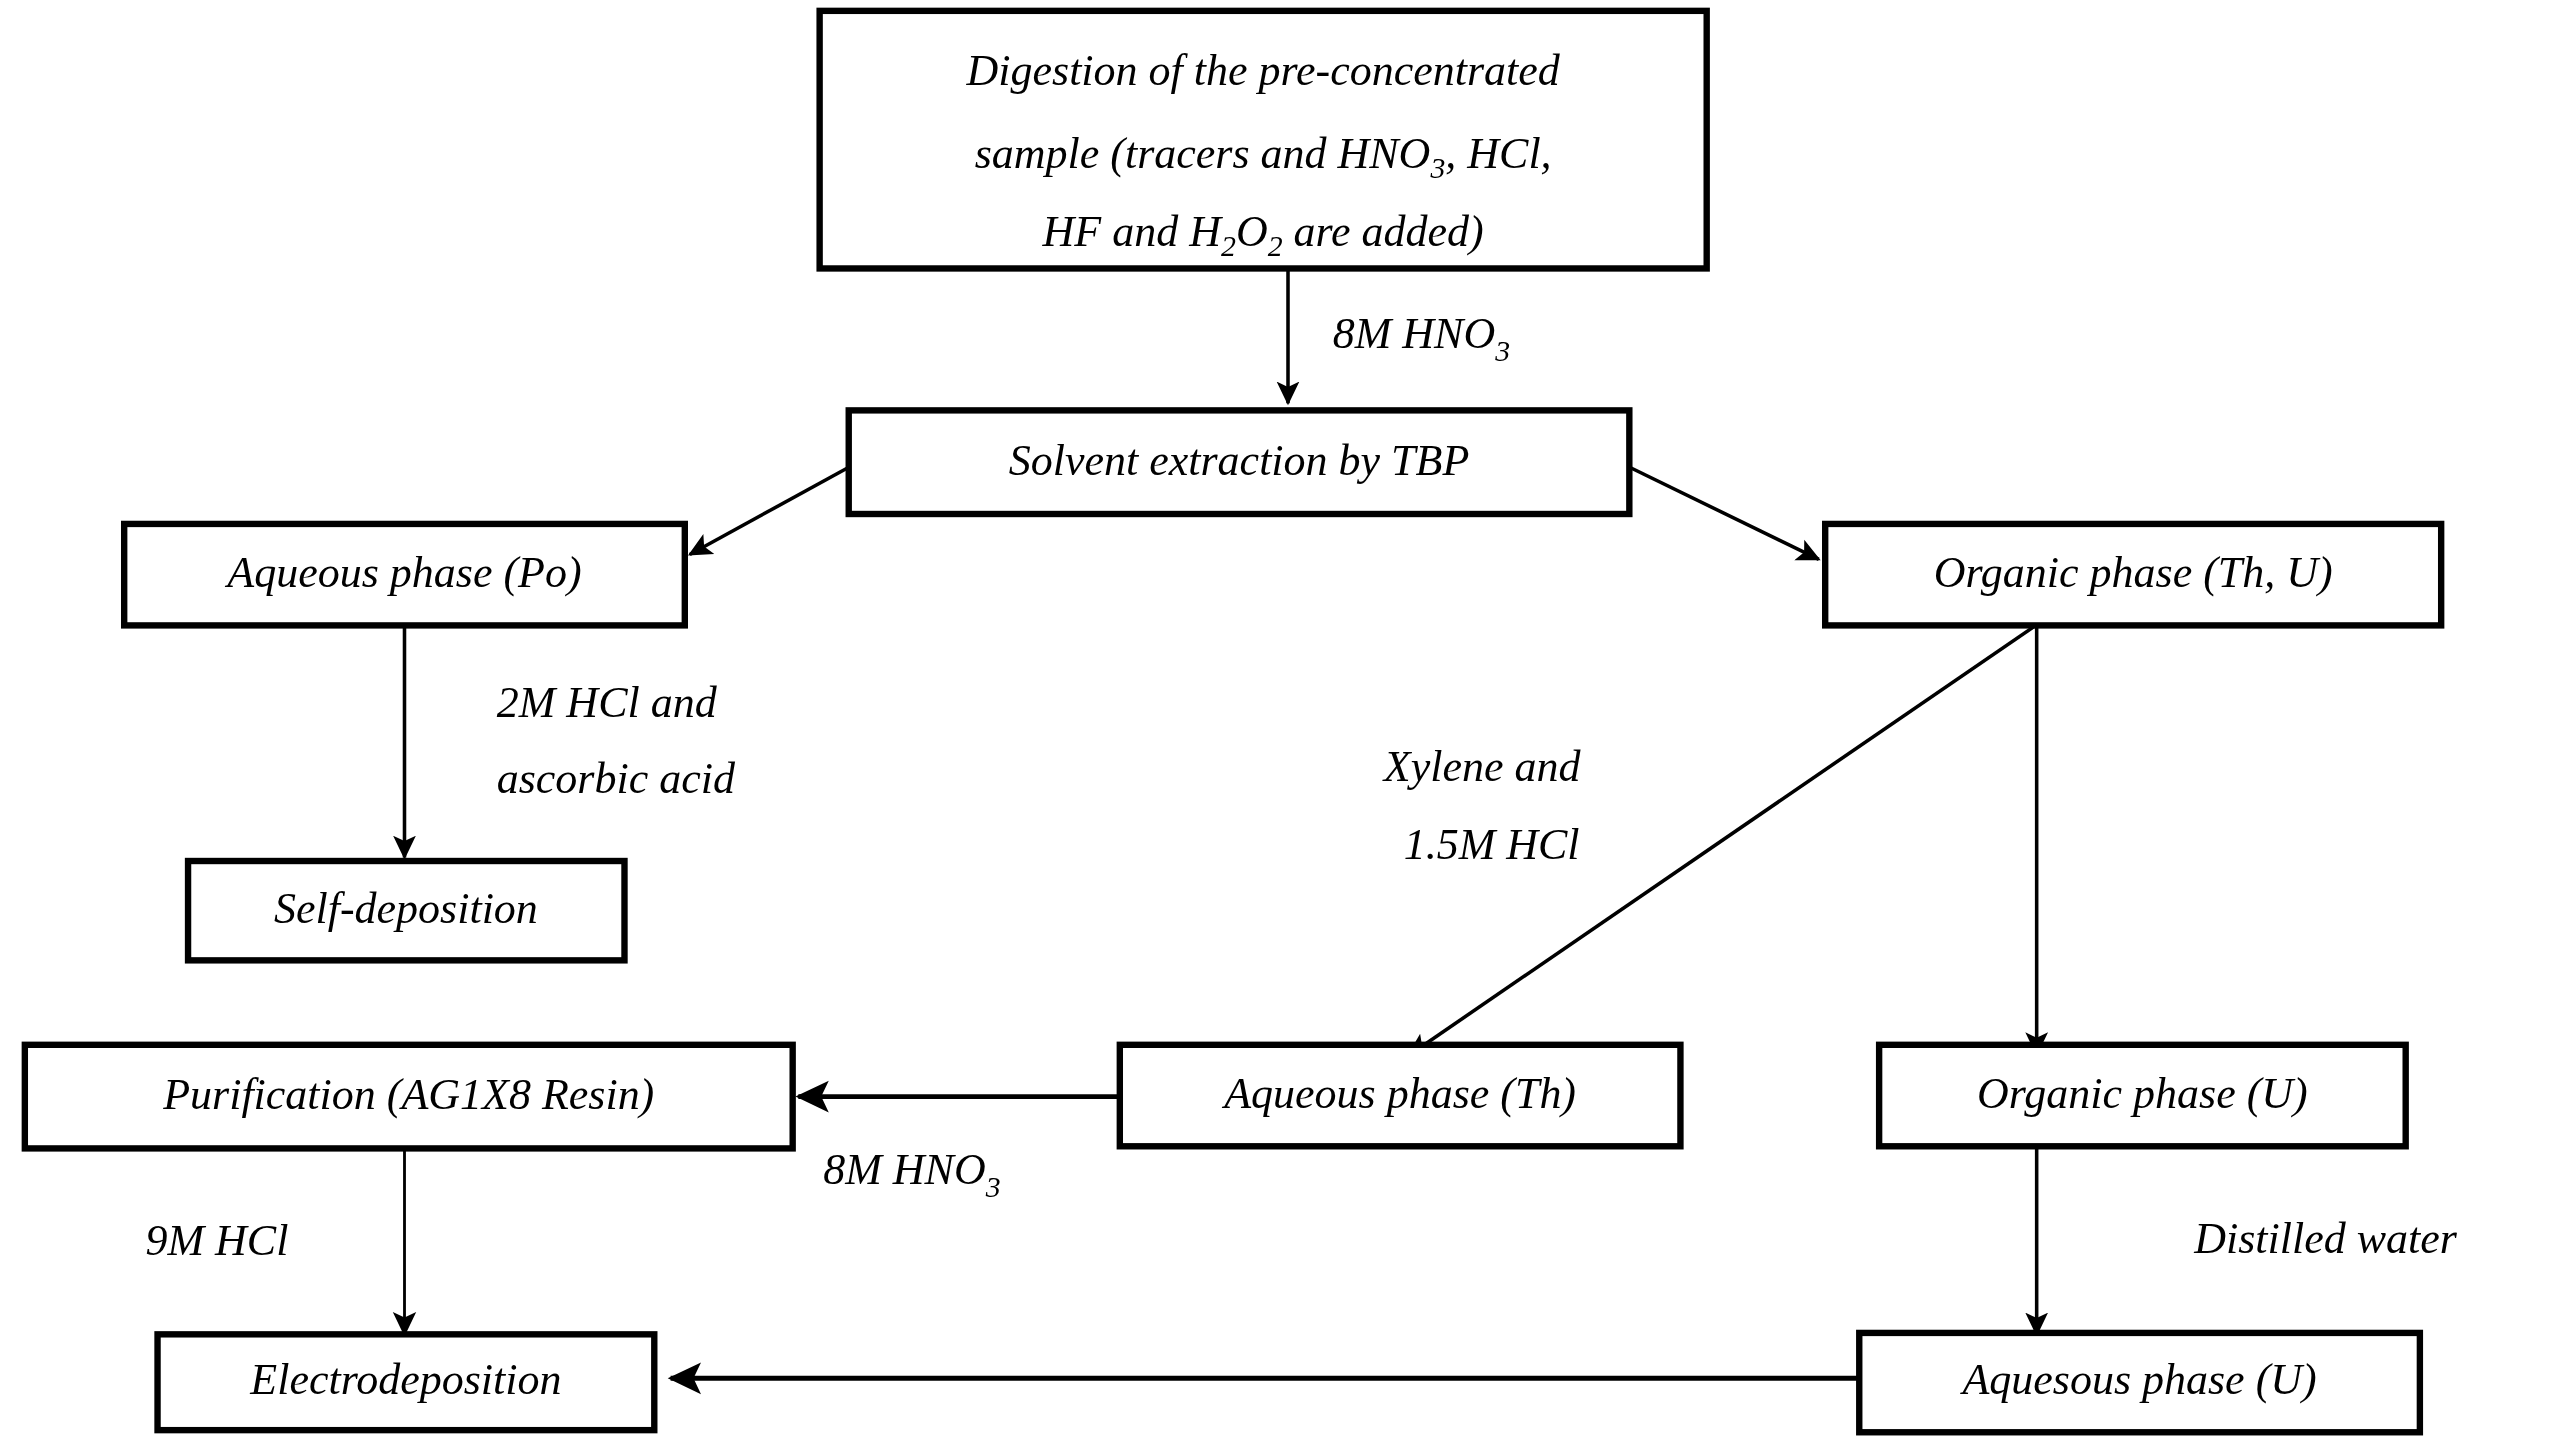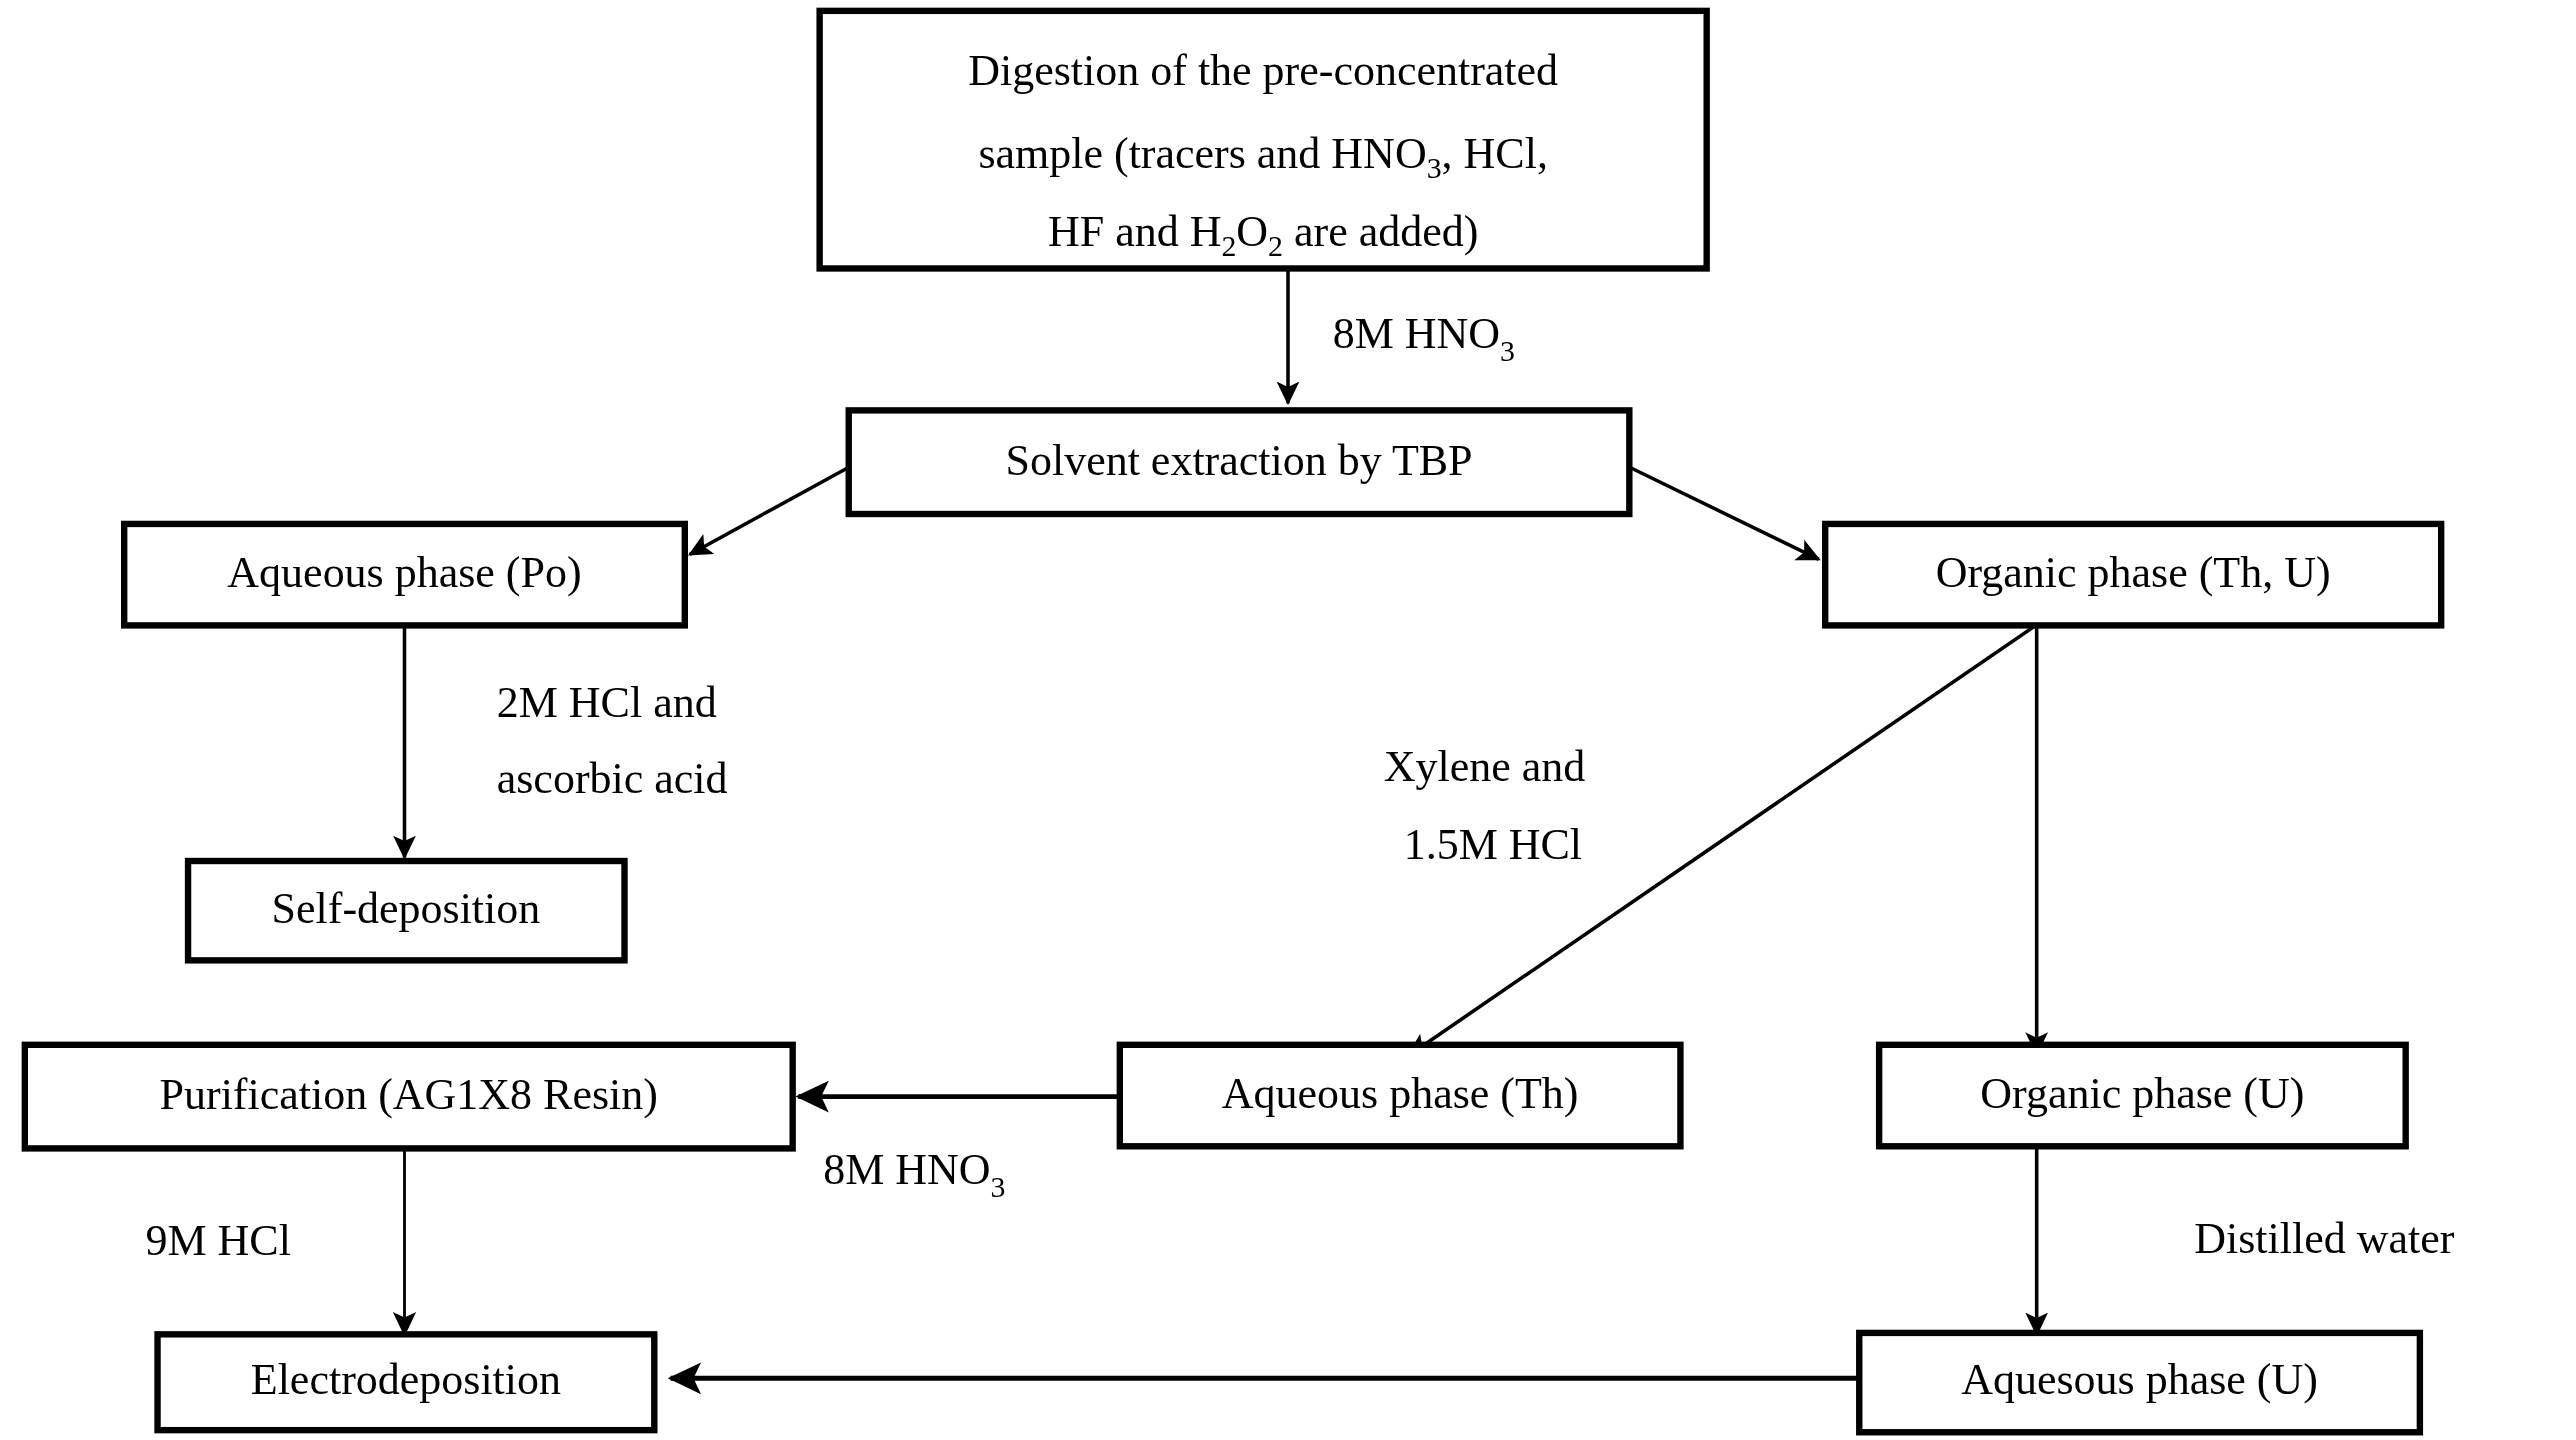--- a/index.html
+++ b/index.html
@@ -7,20 +7,21 @@
     padding: 0;
     background: #ffffff;
   }
   #page {
     position: relative;
     width: 2576px;
     height: 1441px;
     background: #ffffff;
     overflow: hidden;
     font-family: "Liberation Serif", "DejaVu Serif", serif;
+    font-style: italic;
   }
   svg.diagram {
     position: absolute;
     left: 0;
     top: 0;
     width: 2576px;
     height: 1441px;
     display: block;
   }
   .node-rect {

